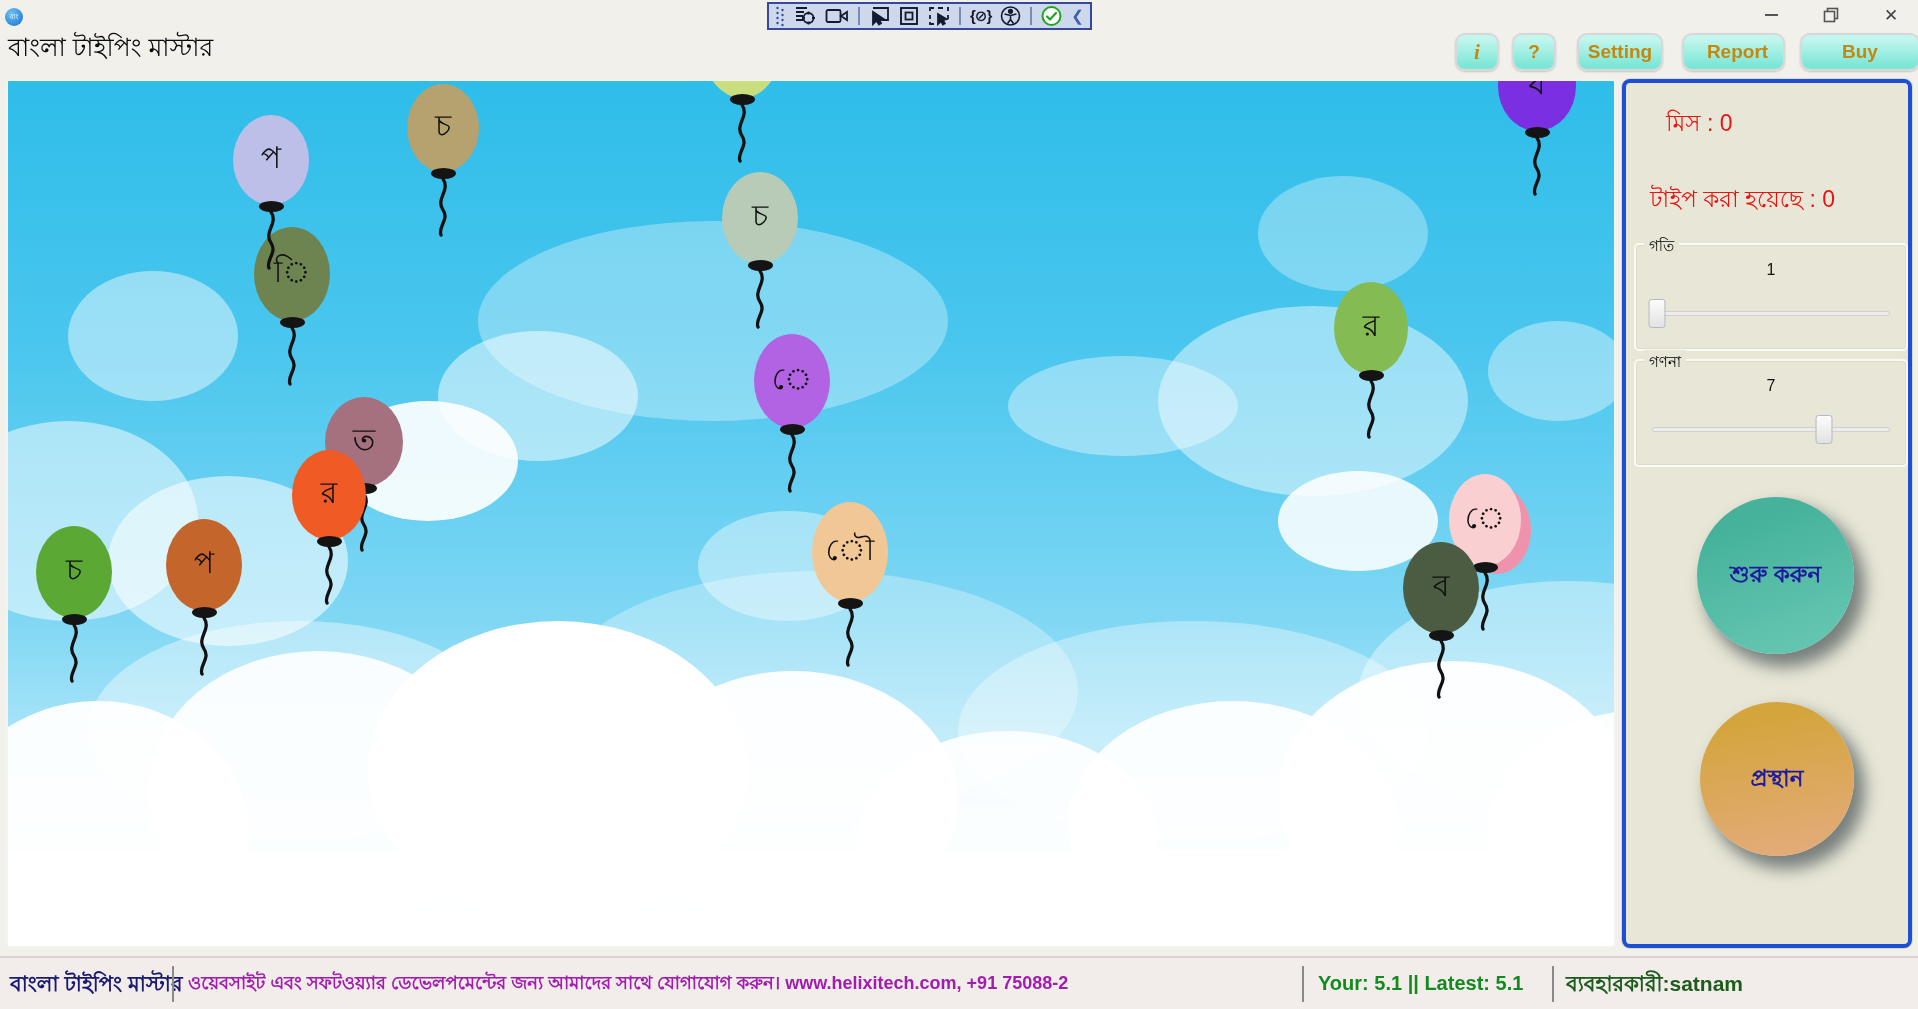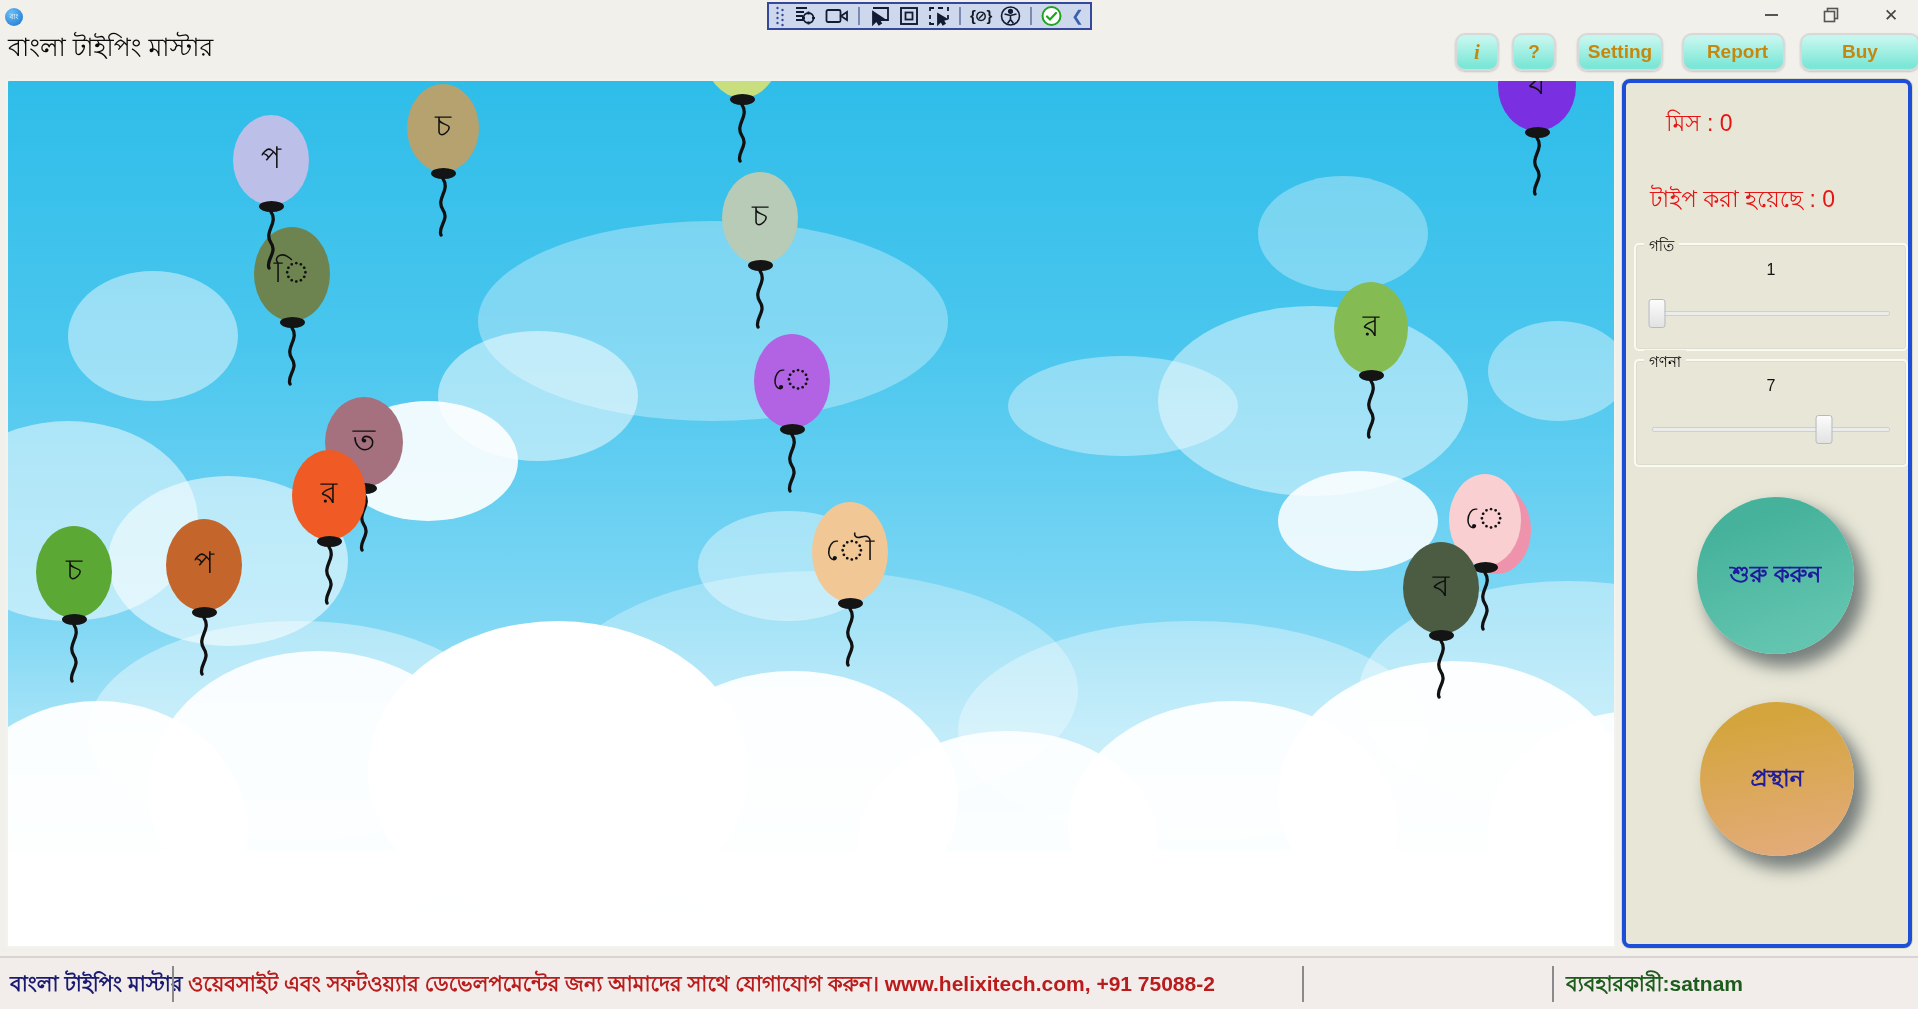--- a/index.html
+++ b/index.html
@@ -71,21 +71,21 @@
   .start-btn { left:71px; top:414px; width:157px; height:157px;
     background:linear-gradient(160deg,#46b29b 20%, #63c5b0 85%); }
   .exit-btn { left:74px; top:619px; width:154px; height:154px;
     background:linear-gradient(170deg,#d4a53d 15%, #e2ab77 90%); }
 
   
   .status-bar { position:absolute; left:0; top:956px; width:1918px; height:53px; background:#f2edea;
     border-top:2px solid #d9d4d1; font-weight:bold; }
   .sb-item { position:absolute; top:0; line-height:51px; white-space:nowrap; }
   .sb-app { left:10px; color:#1a1a70; font-size:21px; }
-  .sb-contact { left:188px; width:1108px; overflow:hidden; color:#b91c1c; font-size:21px; }
+  .sb-contact { left:188px; width:1108px; overflow:hidden; color:#a21caf; font-size:18px; }
   .sb-version { left:1318px; color:#138a1e; font-size:20px; }
   .sb-user { left:1566px; color:#1d5c1d; font-size:21px; }
   .sb-div { position:absolute; top:8px; width:2px; height:36px; background:#8a8a8a; }
 </style>
 </head>
 <body>
 
 <div class="app-icon">
     <span>বাং</span>
   </div>
@@ -358,15 +358,16 @@
 
   <div class="circle-btn exit-btn">প্রস্থান</div>
   <div class="circle-btn start-btn">শুরু করুন</div>
 </div>
 
 <div class="status-bar">
   <div class="sb-item sb-app">বাংলা টাইপিং মাস্টার</div>
   <div class="sb-div" style="left:172px"></div>
   <div class="sb-item sb-contact">ওয়েবসাইট এবং সফটওয়্যার ডেভেলপমেন্টের জন্য আমাদের সাথে যোগাযোগ করুন। www.helixitech.com, +91 75088-2</div>
   <div class="sb-div" style="left:1302px"></div>
+  <div class="sb-item sb-version">Your: 5.1 || Latest: 5.1</div>
   <div class="sb-div" style="left:1552px"></div>
   <div class="sb-item sb-user">ব্যবহারকারী:satnam</div>
 </div>
 
 </body></html>

